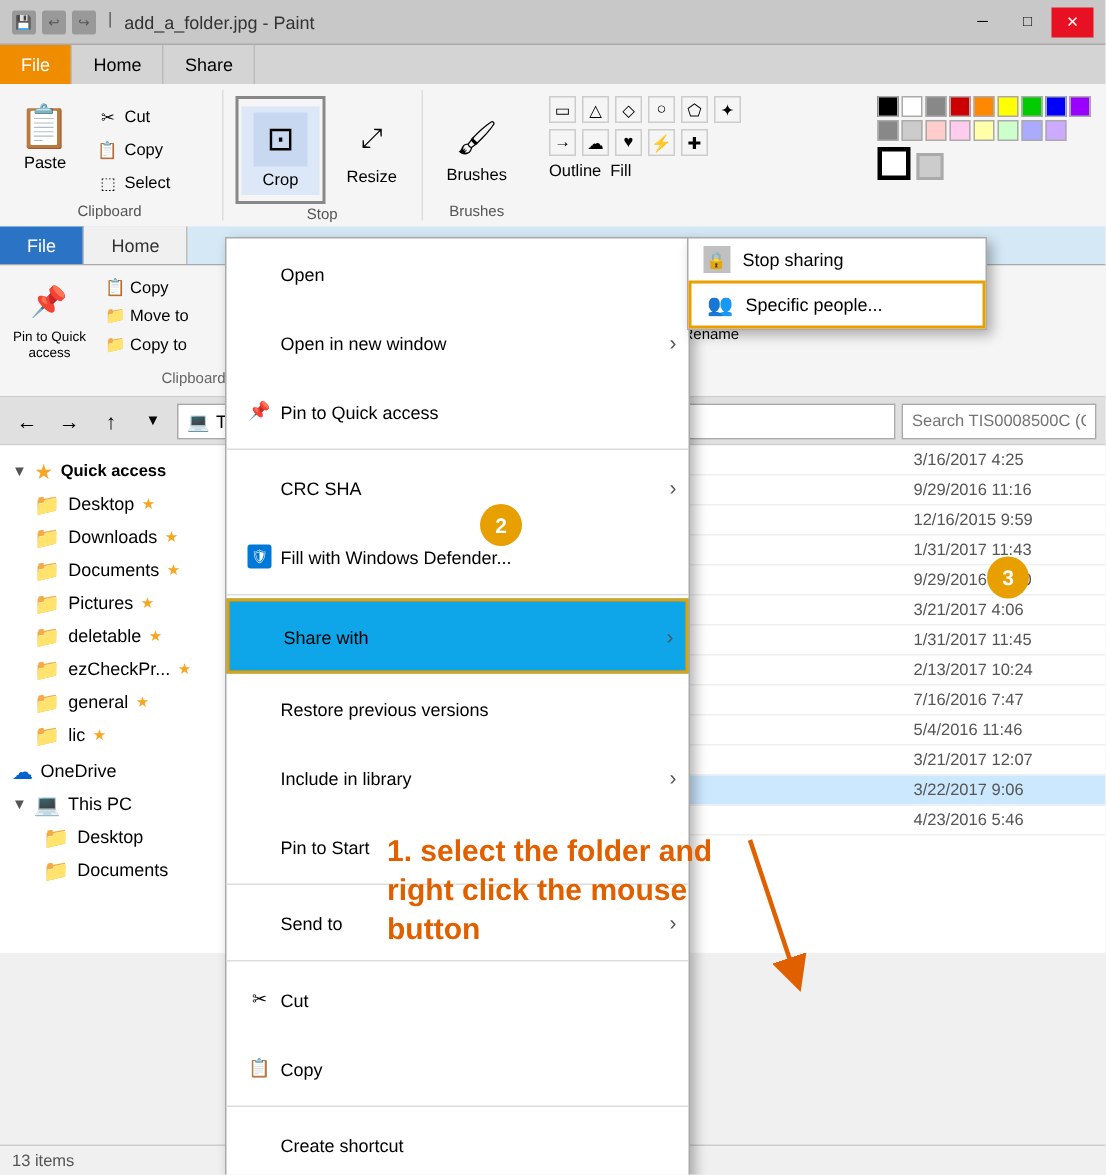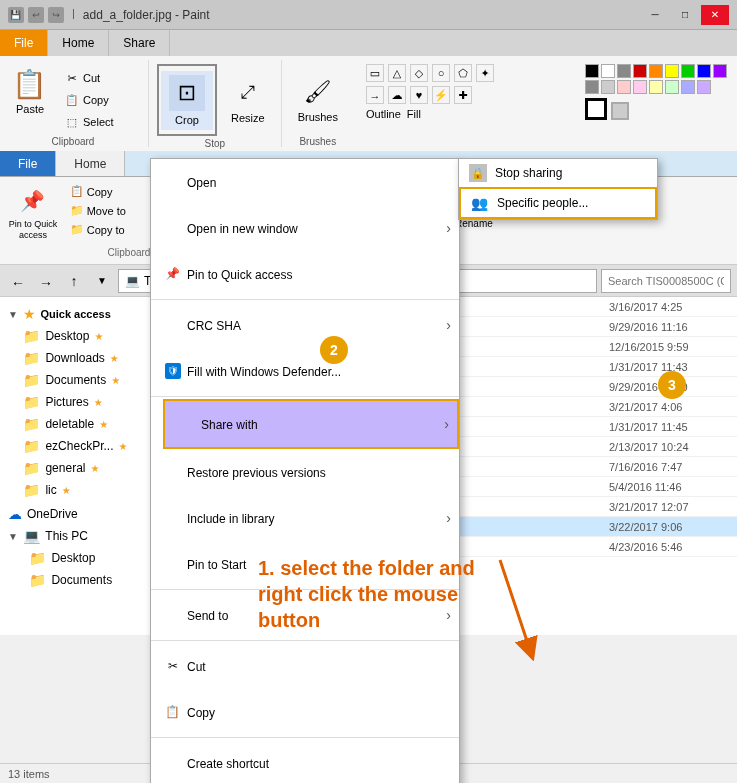--- a/index.html
+++ b/index.html
@@ -892,21 +892,21 @@
     <span class="ctx-icon"></span>
     <span>CRC SHA</span>
   </div>
   <div class="ctx-item">
     <span class="ctx-icon">
         <div class="ctx-shield">🛡</div>
       </span>
     <span>Fill with Windows Defender...</span>
   </div>
   <div class="ctx-separator"></div>
-  <div class="ctx-item has-sub ctx-highlighted-box" style="background:#c4b5fd;margin-left:12px;">
+  <div class="ctx-item has-sub ctx-highlighted-box" style="background:#0ea5e9;">
     <span class="ctx-icon"></span>
     <span>Share with</span>
   </div>
   <div class="ctx-item">
     <span class="ctx-icon"></span>
     <span>Restore previous versions</span>
   </div>
   <div class="ctx-item has-sub">
     <span class="ctx-icon"></span>
     <span>Include in library</span>

